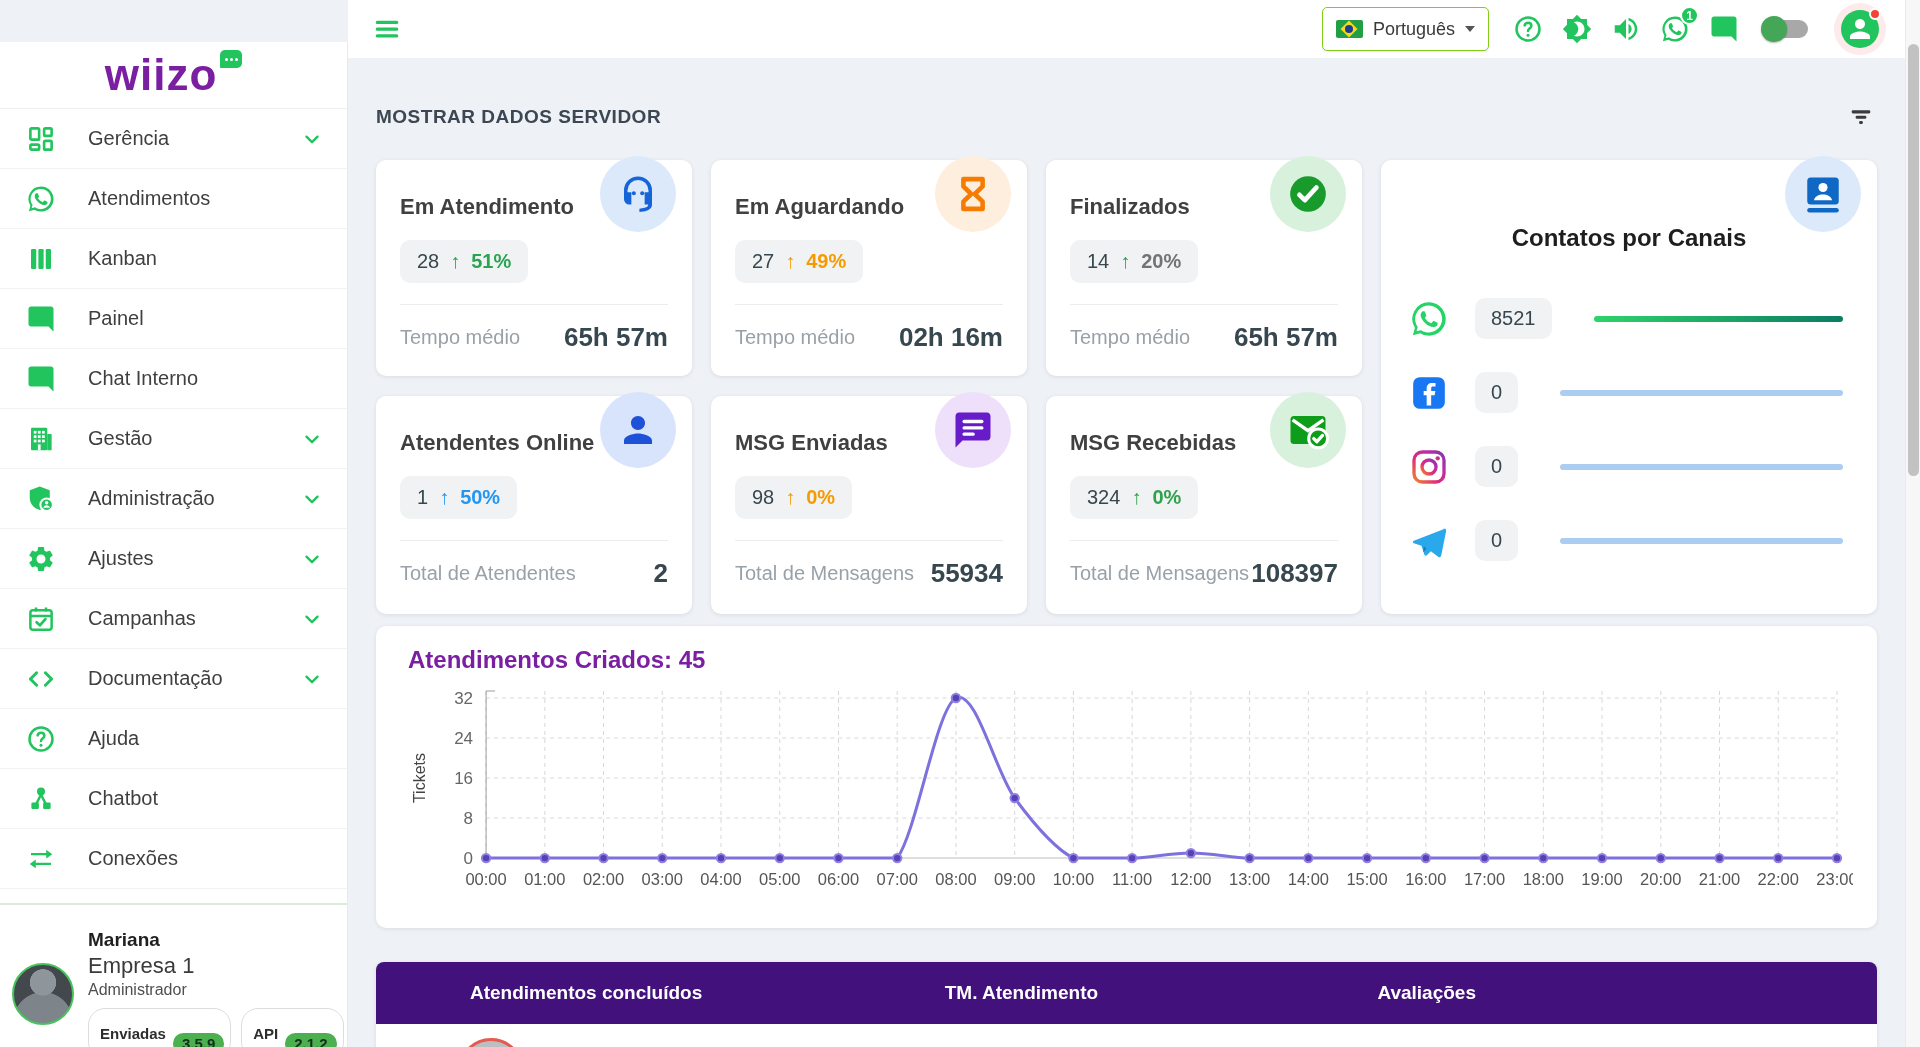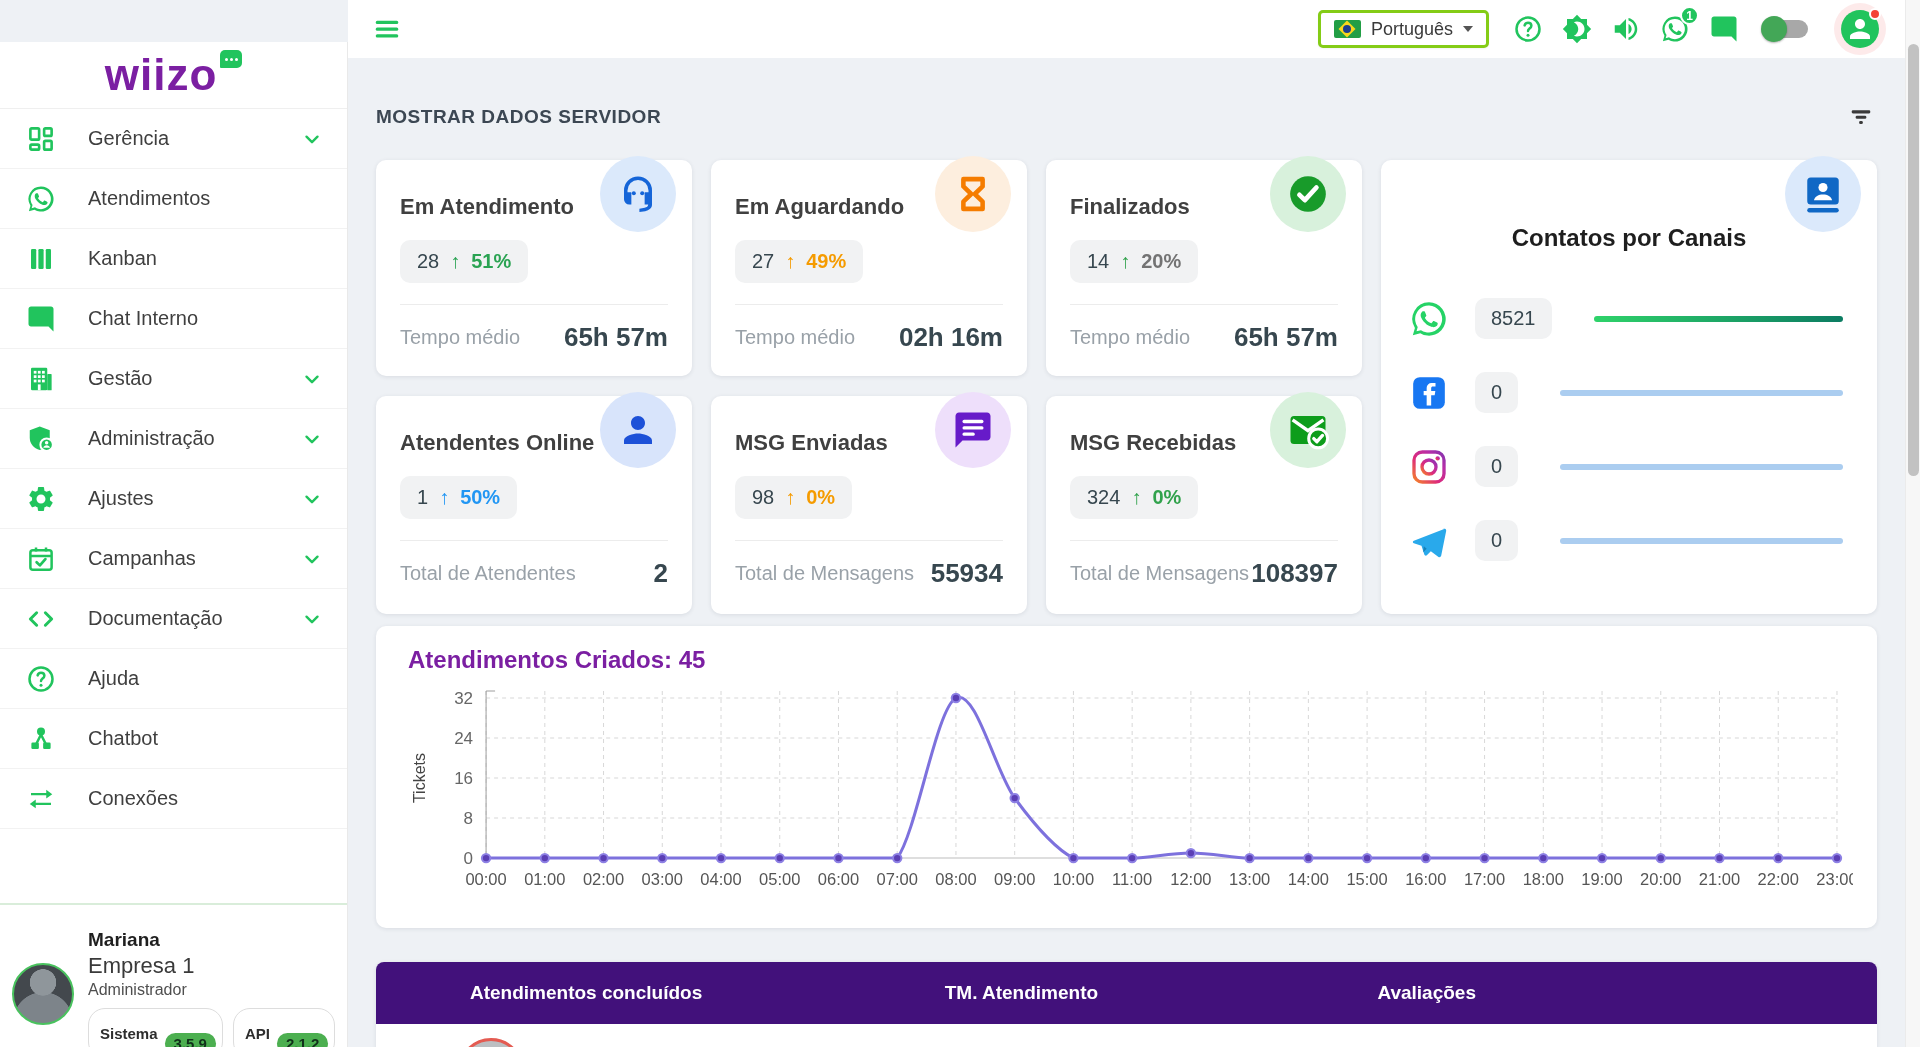--- a/index.html
+++ b/index.html
@@ -28,21 +28,21 @@
   .u-company { font-size:22px; color:#3a3a3a; margin-top:2px; }
   .u-role { font-size:16px; color:#4f4f4f; margin-top:2px; }
   .badges { display:flex; gap:10px; margin-top:9px; }
   .badge { display:inline-flex; align-items:center; gap:7px; border:1px solid #ddd; border-radius:17px; padding:4px 6px 4px 11px; font-size:15px; font-weight:700; color:#2d2d2d; background:#fff; }
   .badge .pill { background:#4caf50; color:#10301a; border-radius:11px; padding:2px 9px; font-size:15px; font-weight:700; }
 
   
   .topbar { position:absolute; left:348px; top:0; right:15px; height:58px; background:#fff; display:flex; align-items:center; padding:0 26px 0 24px; z-index:2; }
   .tb-icn { width:30px; height:30px; color:var(--green); cursor:pointer; flex:none; }
   .hamburger { margin-right:auto; }
-  .lang { display:flex; align-items:center; gap:10px; border:3px solid #84cc16; border-radius:5px; background:#fff; height:38px; padding:0 13px; cursor:pointer; box-shadow:0 1px 2px rgba(0,0,0,.05); }
+  .lang { display:flex; align-items:center; gap:10px; border:1px solid #84cc16; border-radius:5px; background:#fff; height:44px; padding:0 13px; cursor:pointer; box-shadow:0 1px 2px rgba(0,0,0,.05); }
   .flag { width:27px; height:18px; background:#229e45; border-radius:2px; position:relative; overflow:hidden; }
   .flag:before { content:""; position:absolute; left:50%; top:50%; width:12px; height:12px; background:#f8d71c; transform:translate(-50%,-50%) rotate(45deg); }
   .flag:after { content:""; position:absolute; left:50%; top:50%; width:8px; height:8px; border-radius:50%; background:#1c3d8f; transform:translate(-50%,-50%); }
   .lang-label { font-size:18px; color:#3a3a3a; }
   .caret { width:0; height:0; border-left:5px solid transparent; border-right:5px solid transparent; border-top:6px solid #555; }
   .tb-group { display:flex; align-items:center; gap:19px; margin-left:24px; }
   .wa-wrap { position:relative; }
   .wa-badge { position:absolute; top:-8px; right:-9px; min-width:19px; height:19px; border-radius:10px; background:var(--green); border:2px solid #fff; color:#fff; font-size:12px; font-weight:700; display:flex; align-items:center; justify-content:center; }
   .toggle { position:relative; width:44px; height:18px; border-radius:9px; background:#a8a8a8; margin:0 6px; cursor:pointer; }
   .toggle .knob { position:absolute; left:-3px; top:-4px; width:26px; height:26px; border-radius:50%; background:#43a757; box-shadow:0 1px 2px rgba(0,0,0,.3); }
@@ -136,20 +136,28 @@
         </div>
         <div class="side-item">
           <span class="icn">
             <svg viewBox="0 0 24 24" fill="currentColor">
               <rect x="4" y="4" width="4.2" height="16" rx="1"></rect>
               <rect x="9.9" y="4" width="4.2" height="16" rx="1"></rect>
               <rect x="15.8" y="4" width="4.2" height="16" rx="1"></rect>
             </svg>
           </span>
           <span class="lbl">Kanban</span>
+        </div>
+        <div class="side-item">
+          <span class="icn">
+            <svg viewBox="0 0 24 24" fill="currentColor">
+              <path d="M20 2H4c-1.1 0-2 .9-2 2v18l4-4h14c1.1 0 2-.9 2-2V4c0-1.1-.9-2-2-2z" transform="scale(-1 1) translate(-24 0)"></path>
+            </svg>
+          </span>
+          <span class="lbl">Painel</span>
         </div>
         <div class="side-item">
           <span class="icn">
             <svg viewBox="0 0 24 24" fill="currentColor">
               <path d="M20 2H4c-1.1 0-2 .9-2 2v18l4-4h14c1.1 0 2-.9 2-2V4c0-1.1-.9-2-2-2z" transform="scale(-1 1) translate(-24 0)"></path>
             </svg>
           </span>
           <span class="lbl">Chat Interno</span>
         </div>
         <div class="side-item">
@@ -267,21 +275,21 @@
         </div>
       </nav>
     <div class="user">
       <div class="avatar-photo"></div>
       <div class="user-info">
         <div class="u-name">Mariana</div>
         <div class="u-company">Empresa 1</div>
         <div class="u-role">Administrador</div>
         <div class="badges">
           <span class="badge">
-            <span>Sistema</span>
+            <span>Enviadas</span>
             <span class="pill">3.5.9</span>
           </span>
           <span class="badge">
             <span>API</span>
             <span class="pill">2.1.2</span>
           </span>
         </div>
       </div>
     </div>
   </aside>

